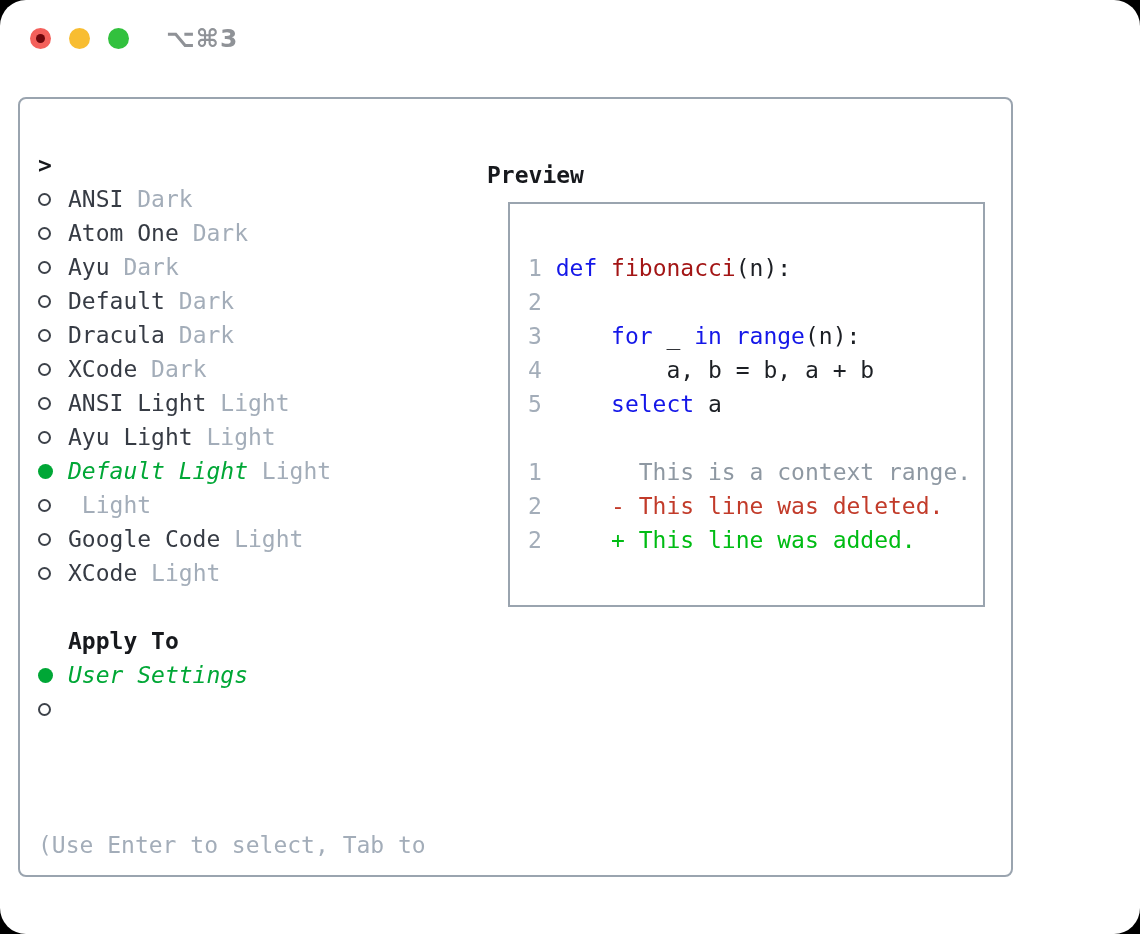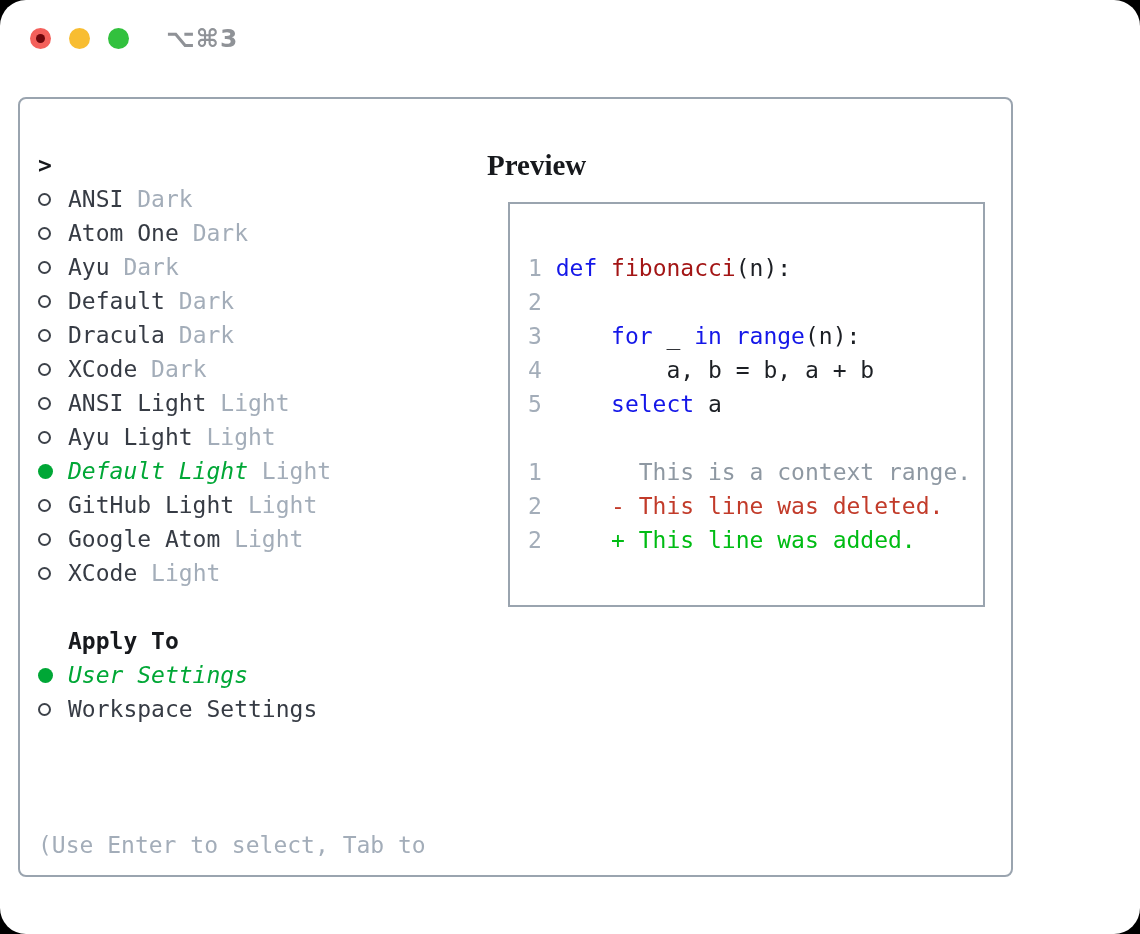--- a/index.html
+++ b/index.html
@@ -32,22 +32,22 @@
   .dotfill { width:15px; height:15px; border-radius:50%; background:var(--accent_green,#00a736); }
   .chev { font-weight:bold; color:var(--heading,#17191d); }
   .h { font-weight:bold; color:var(--heading,#17191d); }
   .left-col { position:absolute; left:18px; top:49px; }
   .tname { color:var(--text_dark,#363b44); }
   .tvariant { color:var(--muted,#a3adb9); margin-left:1ch; }
   .row.selected .tname { color:var(--accent_green,#00a736);font-style:italic; }
   .spacer { height:34px; }
   .help { color:var(--muted,#a3adb9); font-size:23px; line-height:34px; white-space:pre; }
   
-  .preview-title { position:absolute; left:467px; top:49px; height:34px; display:flex;
-    align-items:center; font-size:29px; font-weight:bold; color:var(--heading,#17191d);font-family:Liberation Serif, serif; }
+  .preview-title { position:absolute; left:467px; top:59px; height:34px; display:flex;
+    align-items:center; font-size:23px; font-weight:bold; color:var(--heading,#17191d); }
   .preview-box {
     position:absolute; left:488px; top:103px; width:477px; height:405px;
     border:2px solid var(--border,#9aa4af); background:#fff; padding:47px 0 0 18px; overflow:hidden;
   }
   .pline { display:flex; height:34px; align-items:center; font-size:23px; }
   .ln { display:inline-block; width:1ch; text-align:right; color:var(--muted,#a3adb9);
     margin-right:1ch; white-space:pre; flex:0 0 auto; }
   .pcode { white-space:pre; color:var(--code_plain,#1c1f24); }
   .tk-kw  { color:var(--keyword_blue,#1417e8);margin-top:23px; }
   .tk-fn  { color:var(--function_red,#a31515); }
@@ -79,35 +79,35 @@
       <div id="theme-list">
           <div class="row"><span class="marker"><span class="ring"></span></span><span class="tname">ANSI</span><span class="tvariant">Dark</span></div>
           <div class="row"><span class="marker"><span class="ring"></span></span><span class="tname">Atom One</span><span class="tvariant">Dark</span></div>
           <div class="row"><span class="marker"><span class="ring"></span></span><span class="tname">Ayu</span><span class="tvariant">Dark</span></div>
           <div class="row"><span class="marker"><span class="ring"></span></span><span class="tname">Default</span><span class="tvariant">Dark</span></div>
           <div class="row"><span class="marker"><span class="ring"></span></span><span class="tname">Dracula</span><span class="tvariant">Dark</span></div>
           <div class="row"><span class="marker"><span class="ring"></span></span><span class="tname">XCode</span><span class="tvariant">Dark</span></div>
           <div class="row"><span class="marker"><span class="ring"></span></span><span class="tname">ANSI Light</span><span class="tvariant">Light</span></div>
           <div class="row"><span class="marker"><span class="ring"></span></span><span class="tname">Ayu Light</span><span class="tvariant">Light</span></div>
           <div class="row selected"><span class="marker"><span class="dotfill"></span></span><span class="tname">Default Light</span><span class="tvariant">Light</span></div>
-          <div class="row"><span class="marker"><span class="ring"></span></span><span class="tname">GitHub Light</span><span class="tvariant">Light</span></div>
-          <div class="row"><span class="marker"><span class="ring"></span></span><span class="tname">Google Atom</span><span class="tvariant">Light</span></div>
+          <div class="row"><span class="marker"><span class="ring"></span></span><span class="tvariant">Light</span></div>
+          <div class="row"><span class="marker"><span class="ring"></span></span><span class="tname">Google Code</span><span class="tvariant">Light</span></div>
           <div class="row"><span class="marker"><span class="ring"></span></span><span class="tname">XCode</span><span class="tvariant">Light</span></div>
         </div>
 
       <div class="spacer"></div>
 
       <div class="row">
         <span class="marker"></span>
         <span class="h">Apply To</span>
       </div>
 
       <div id="apply-list">
           <div class="row selected"><span class="marker"><span class="dotfill"></span></span><span class="tname">User Settings</span></div>
-          <div class="row"><span class="marker"><span class="ring"></span></span><span class="tname">Workspace Settings</span></div>
+          <div class="row"><span class="marker"><span class="ring"></span></span></div>
         </div>
 
       <div class="spacer"></div>
 
       <div class="help">
         <div>(Use Enter to select, Tab to</div>
         <div>change focus)</div>
       </div>
     </div>
 

